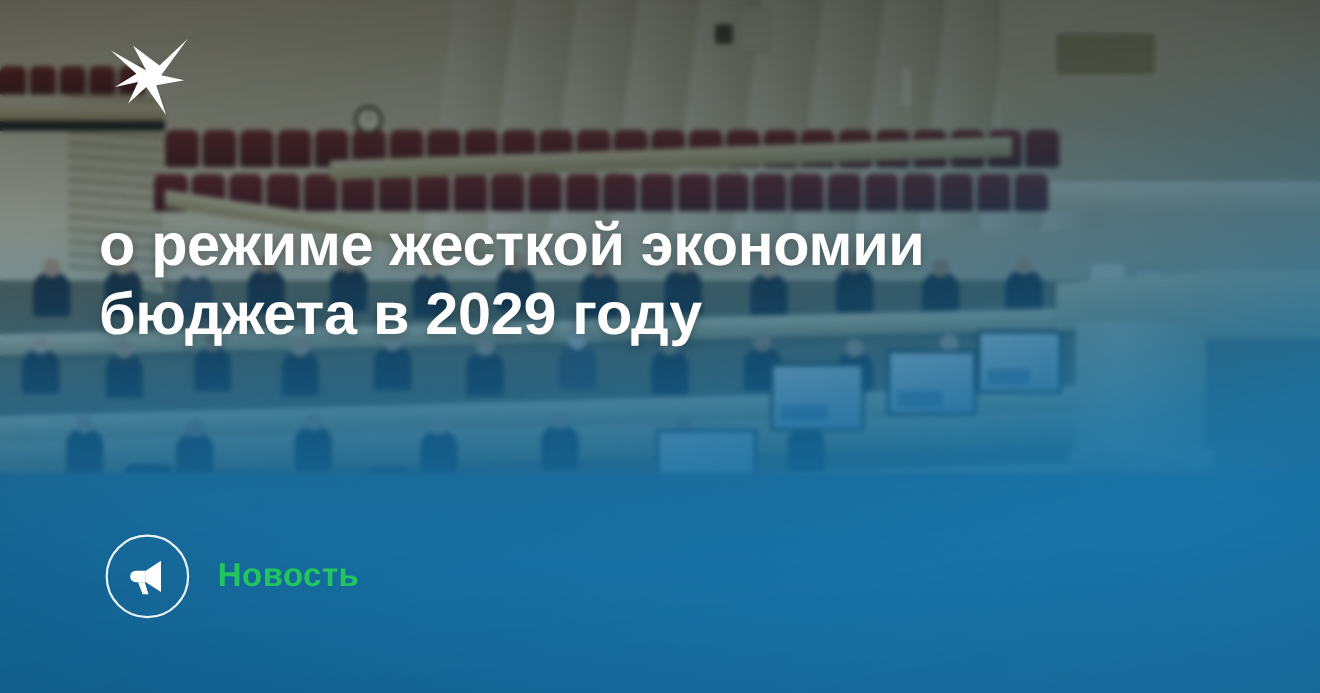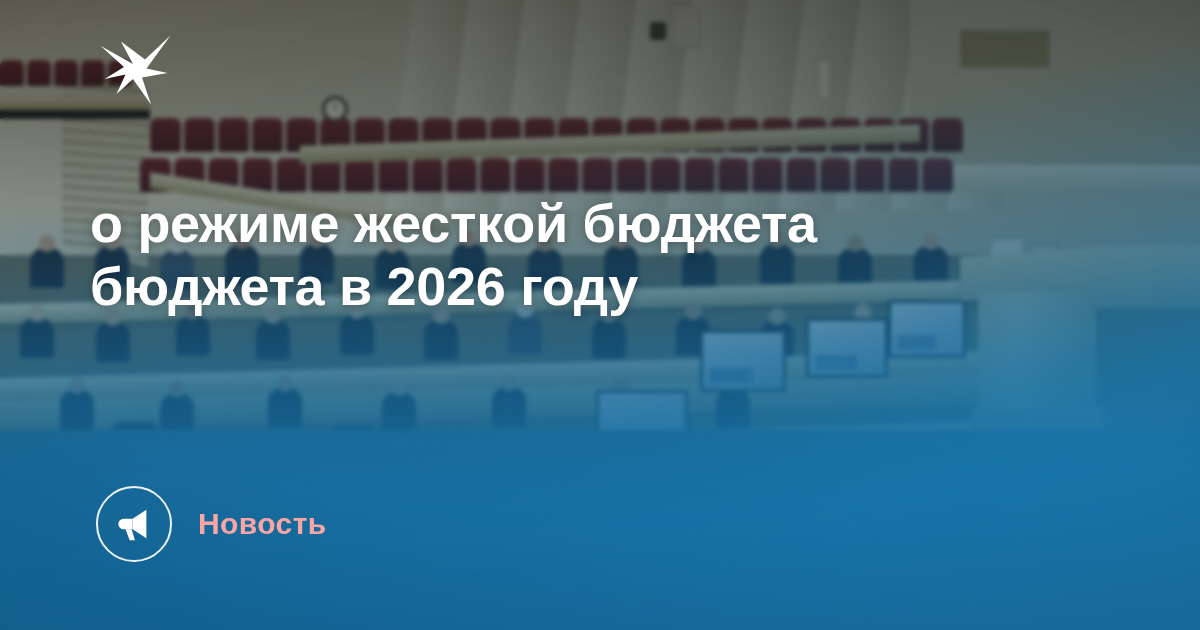--- a/index.html
+++ b/index.html
@@ -346,21 +346,21 @@
     width: 76px; height: 76px;
     border-radius: 50%;
     border: 2px solid rgba(255,255,255,.92);
     display: flex;
     align-items: center;
     justify-content: center;
     flex: 0 0 auto;
   }
   .badge-ring svg { width: 38px; height: 38px; display: block; }
   .badge-label {
-    color: #fca5a5;
+    color: #22c55e;
     font-size: 30px;
     font-weight: 700;
     letter-spacing: .4px;
     line-height: 1;
     white-space: nowrap;
   }
 </style>
 </head>
 <body>
 
@@ -540,22 +540,22 @@
 
   <div class="content">
 
     <div class="brand">
       <svg class="brand-logo" viewBox="0 0 100 96" aria-hidden="true">
         <path fill="#ffffff" d="M3 16 L46 40 L30 10 L62 34 L96 2 L64 46 L92 52 L58 58 L70 94 L46 60 L24 80 L36 54 L8 60 L34 44 Z"></path>
       </svg>
     </div>
 
     <h1 class="headline">
-      <span class="line">о режиме жесткой бюджета</span>
-      <span class="line">бюджета в 2026 году</span>
+      <span class="line">о режиме жесткой экономии</span>
+      <span class="line">бюджета в 2029 году</span>
     </h1>
 
     <div class="badge">
       <span class="badge-ring">
         <svg viewBox="0 0 40 40" aria-hidden="true">
           <path fill="#ffffff" d="M33 5 L33 35 L18.5 25.5 L18.5 14.5 Z"></path>
           <path fill="#ffffff" d="M9 14.5 L18.5 14.5 L18.5 25.5 L9 25.5 A5.5 5.5 0 0 1 9 14.5 Z"></path>
           <path fill="#ffffff" d="M11 25.5 L17.5 25.5 L21 37 L15.5 37 Z"></path>
         </svg>
       </span>

